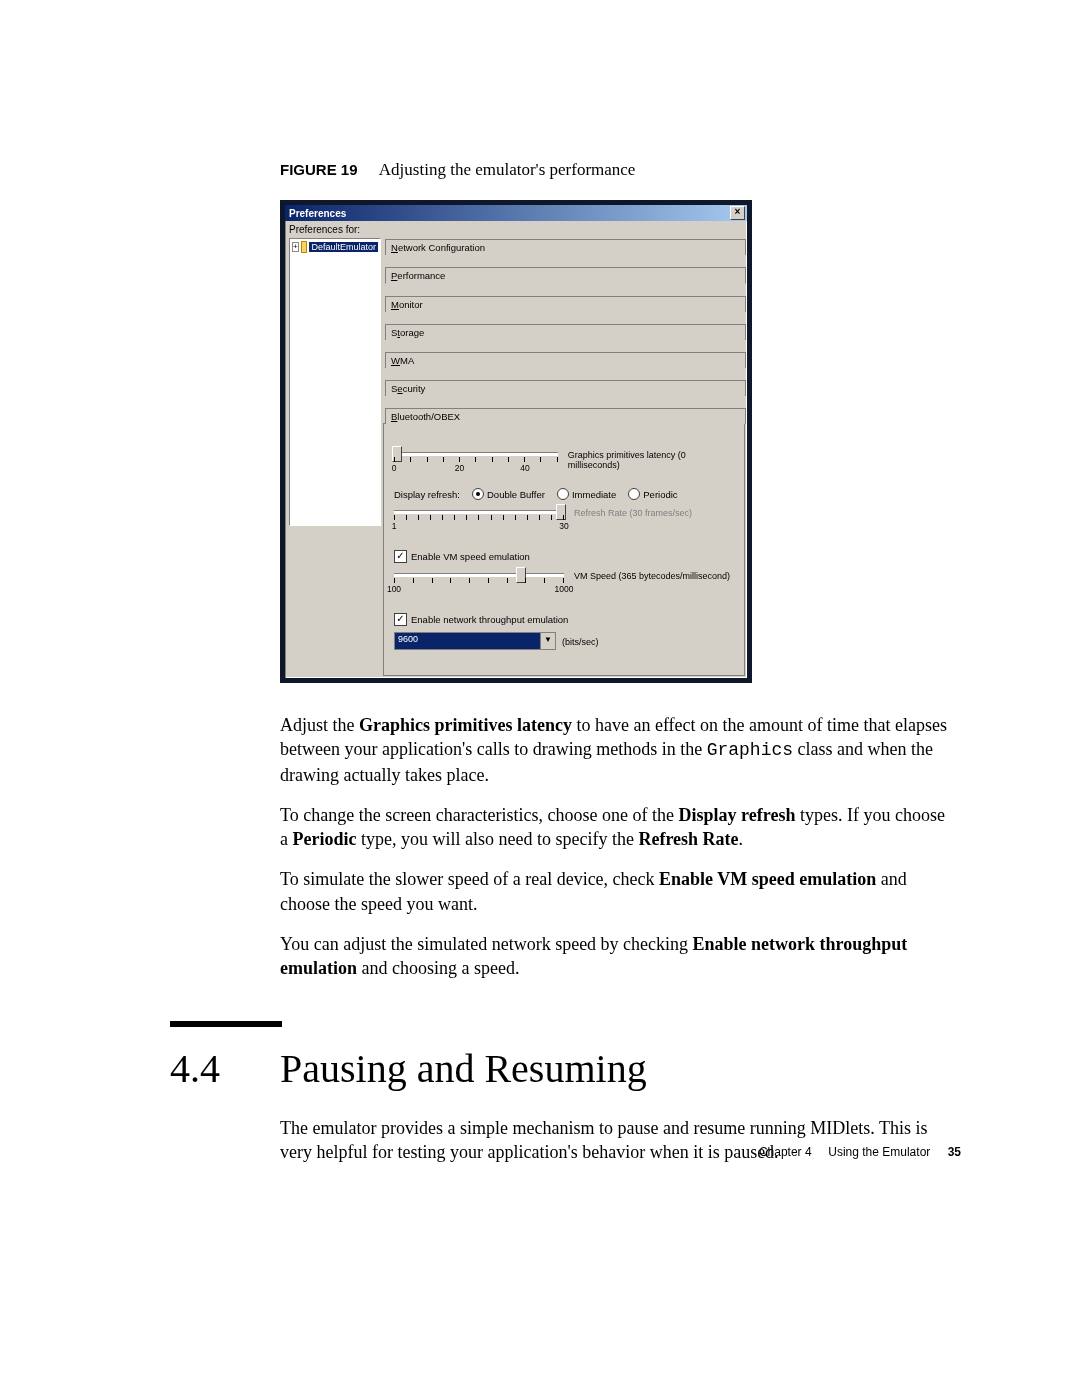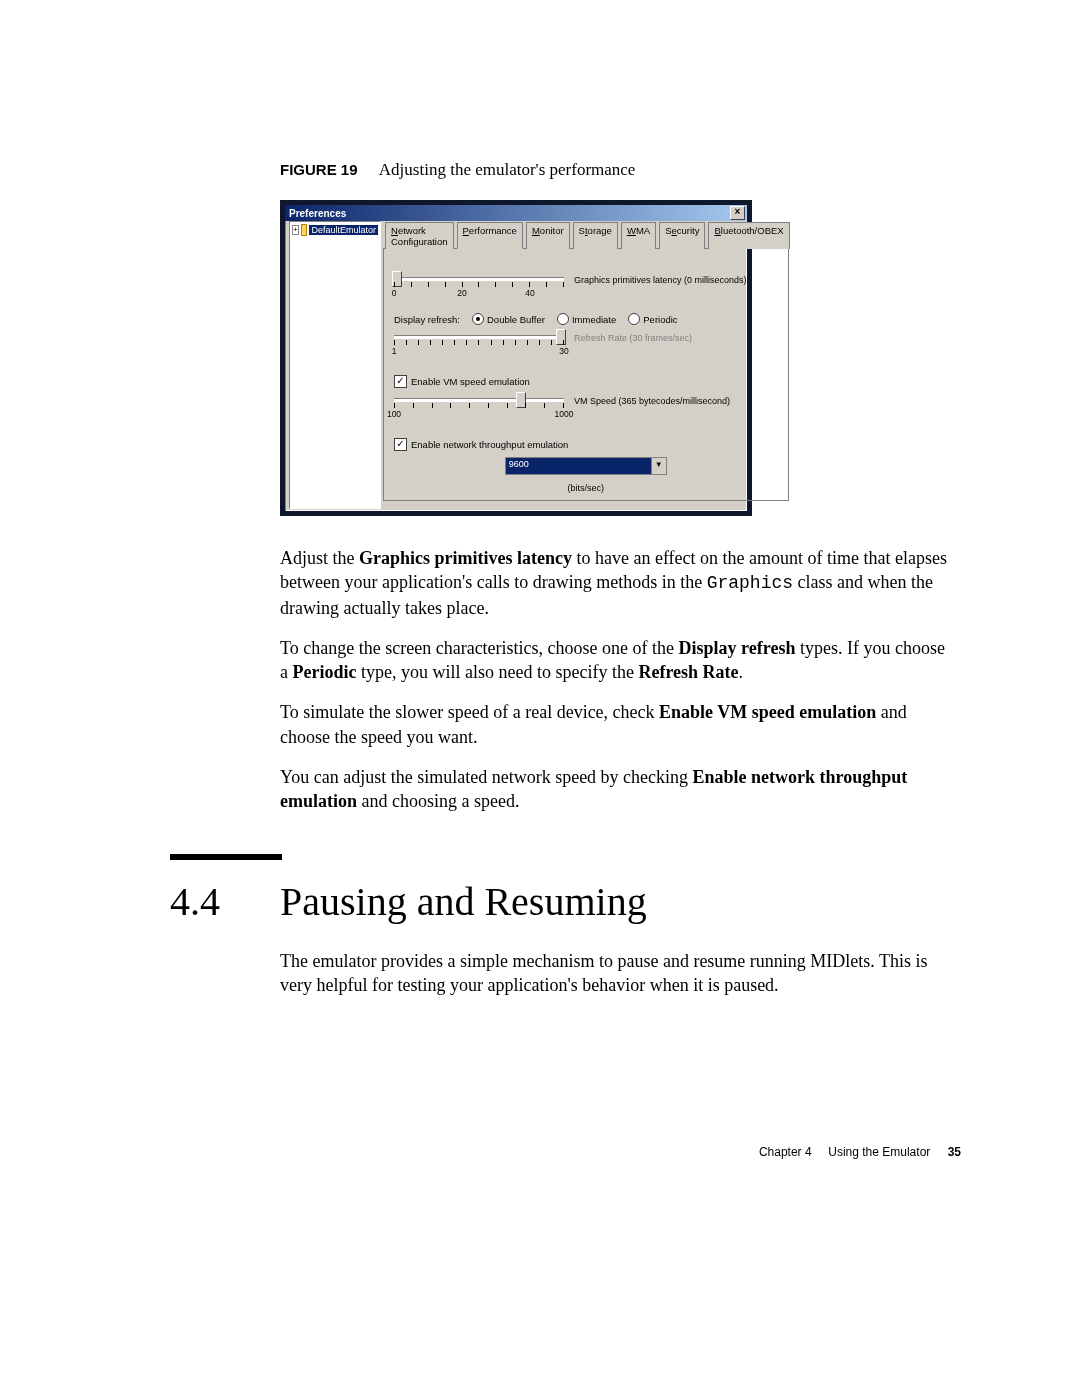--- a/index.html
+++ b/index.html
@@ -67,21 +67,21 @@
     box-sizing: border-box;
     padding: 2px;
   }
   .treenode {
     display: flex; align-items: center; gap: 2px;
   }
   .treenode .box { width: 8px; height: 8px; border: 1px solid #888; font-size: 8px; line-height: 7px; text-align: center; background: #fff; }
   .treenode .folder { width: 12px; height: 10px; background: #fad55c; border: 1px solid #b8860b; }
   .treenode .lbl { background: #0a246a; color: #fff; padding: 0 2px; font-size: 9px; }
   .rightpane { flex: 1; padding: 0 2px 2px 0; }
-  .tabs { display: flex; border-bottom: 1px solid #808080; gap: 4px; font-size: 9.5px; padding-left: 2px; }
+  .tabs { display: flex; border-bottom: 1px solid #808080; gap: 12px; font-size: 9.5px; padding-left: 2px; flex-direction: column; }
   .tab {
     padding: 2px 5px;
     border: 1px solid #808080; border-bottom: none;
     background: #d4d0c8;
     margin-right: -1px;
     position: relative; top: 1px;
   }
   .tab.active { background: #d4d0c8; border-bottom: 1px solid #d4d0c8; z-index: 2; }
   .tabmn { text-decoration: underline; }
   .tabbody {
@@ -101,21 +101,21 @@
   .ticklabels { position: absolute; top: 15px; left: 0; right: 0; font-size: 8.5px; }
   .ticklabels .tl { position: absolute; transform: translateX(-50%); }
   .sliderlbl { font-size: 9px; padding-top: 2px; }
   .disabledlbl { color: #808080; }
   .radiorow { font-size: 9.5px; display: flex; gap: 12px; align-items: center; margin: 18px 0 6px 0; }
   .radio { display: inline-flex; align-items: center; gap: 3px; }
   .radio .r { width: 10px; height: 10px; border-radius: 50%; border: 1px solid #404040; background: #fff; display: inline-flex; align-items: center; justify-content: center; }
   .radio .r.sel::after { content: ""; width: 4px; height: 4px; background: #000; border-radius: 50%; }
   .chk { display: inline-flex; align-items: center; gap: 4px; font-size: 9.5px; margin-top: 18px; }
   .chk .c { width: 11px; height: 11px; border: 1px solid #404040; background: #fff; font-size: 10px; line-height: 9px; text-align: center; }
-  .combo { display: flex; align-items: center; gap: 6px; margin-top: 6px; flex-direction: column; }
+  .combo { display: flex; align-items: center; gap: 6px; margin-top: 6px; }
   .comboinp { width: 160px; height: 16px; border: 1px solid #808080; background: #fff; display: flex; }
   .comboinp .val { flex: 1; padding: 1px 3px; background: #0a246a; color: #fff; font-size: 9px; }
   .comboinp .dd { width: 14px; background: #d4d0c8; border-left: 1px solid #808080; text-align: center; font-size: 8px; line-height: 14px; }
   .btnrow {
     display: flex; justify-content: flex-end; gap: 6px;
     padding: 6px; border-top: 1px solid #fff;
   }
   .btn {
     min-width: 58px; text-align: center;
     padding: 2px 8px;
@@ -161,20 +161,21 @@
   <div class="figcap">
     <span class="figlbl">FIGURE 19</span>
     <span>Adjusting the emulator's performance</span>
   </div>
 
   <div class="win">
     <div class="titlebar">
       <span>Preferences</span>
       <div class="closebtn">×</div>
     </div>
+    <div class="prefsfor">Preferences for:</div>
     <div class="winbody">
       <div class="treepane">
         <div class="treenode">
           <span class="box">+</span>
           <span class="folder"></span>
           <span class="lbl">DefaultEmulator</span>
         </div>
       </div>
       <div class="rightpane">
         <div class="tabs">

